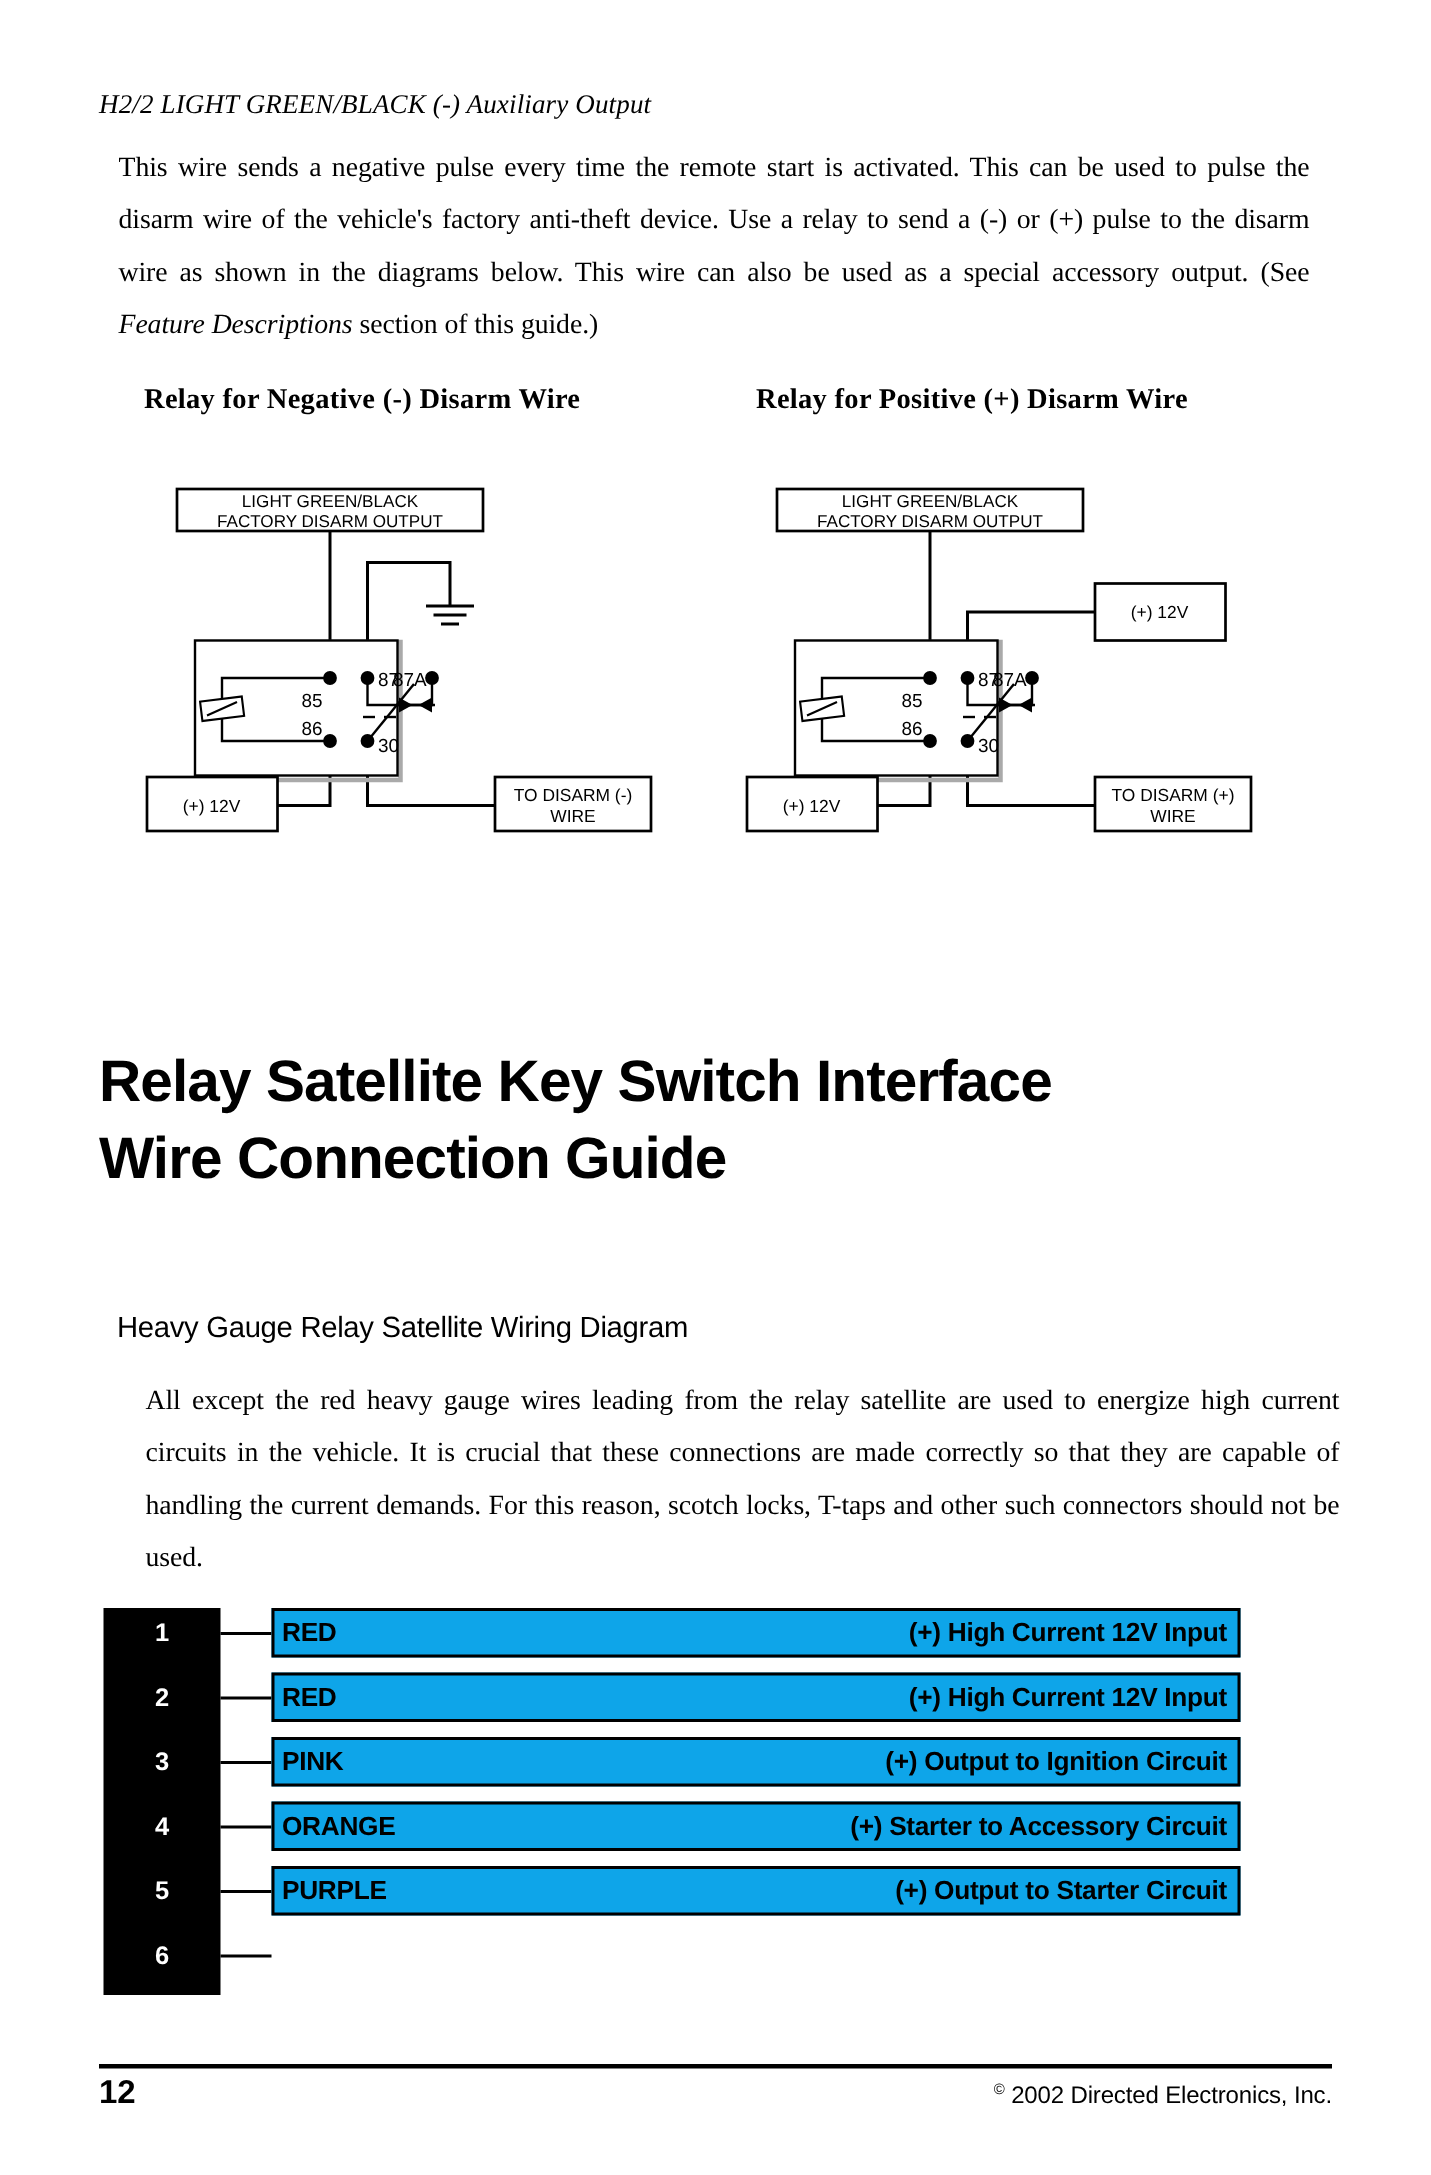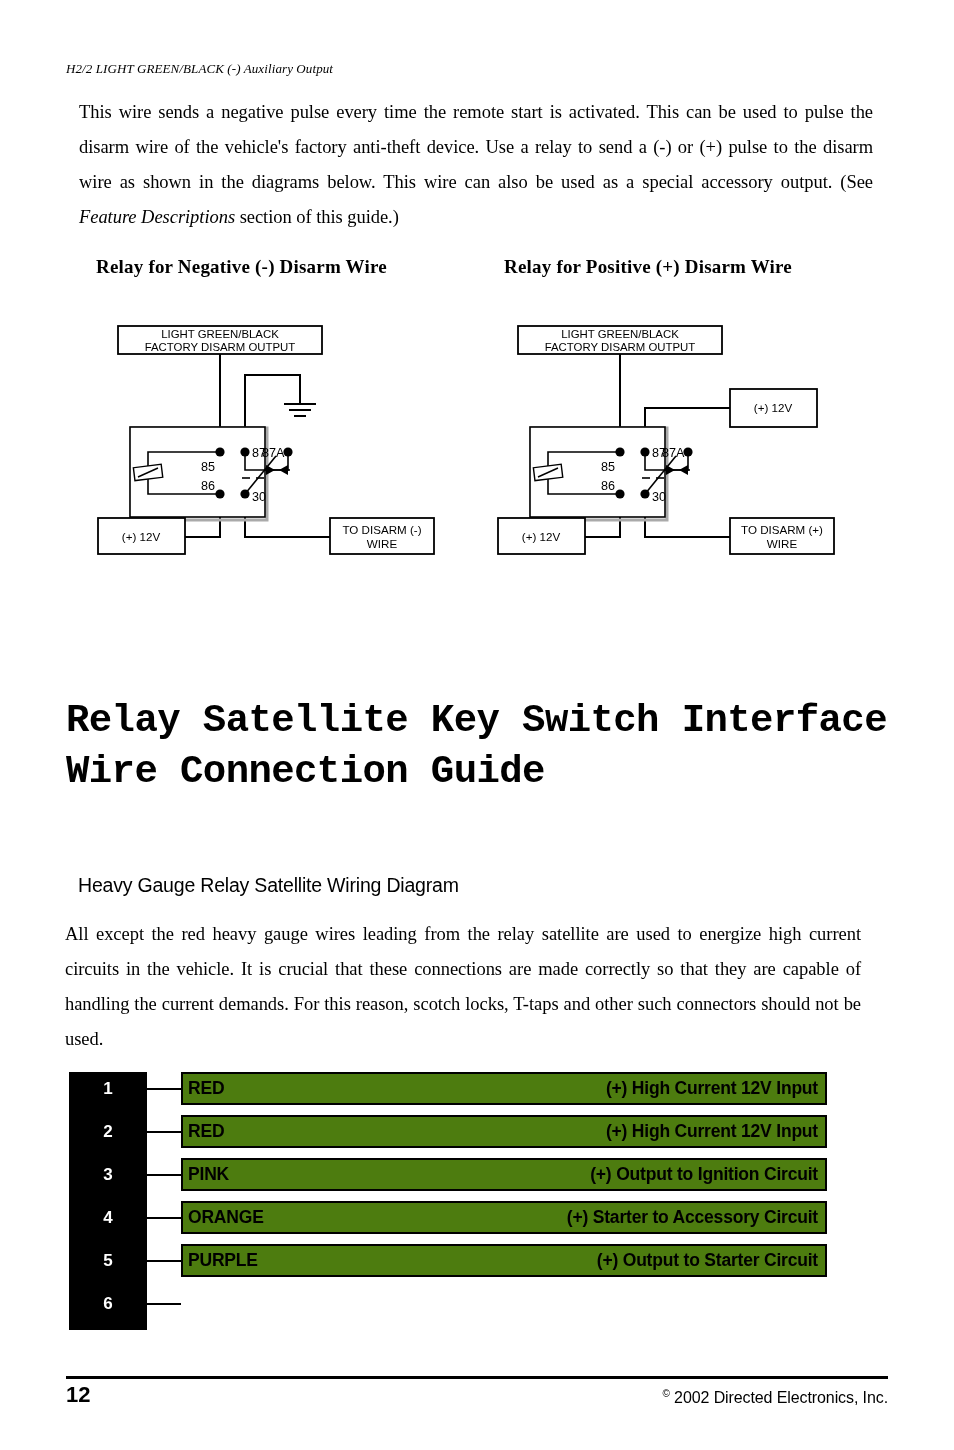--- a/index.html
+++ b/index.html
@@ -27,21 +27,21 @@
   
   .sec-top {
     position: absolute;
     left: 66px;
     top: 56px;
     width: 820px;
   }
   .h2-title {
     font-family: "Liberation Serif", "DejaVu Serif", serif;
     font-style: italic;
-    font-size: 13px;
+    font-size: 18px;
     line-height: 26px;
     letter-spacing: 0.1px;
     margin: 0 0 8px 0;
     font-weight: normal;
   }
   .body-para {
     font-family: "Liberation Serif", "DejaVu Serif", serif;
     font-size: 18.5px;
     line-height: 35px;
     margin: 13px;
@@ -104,21 +104,21 @@
     font-size: 12.6px;
     fill: #000;
   }
 
   
   .big-title {
     position: absolute;
     left: 66px;
     top: 696px;
     width: 840px;
-    font-family: Liberation Mono, monospace;
+    font-family: Liberation Sans, sans-serif;
     font-weight: bold;
     font-size: 39px;
     line-height: 51px;
     letter-spacing: -0.6px;
     margin: 0;
   }
 
   
   .sub-head {
     position: absolute;
@@ -127,21 +127,21 @@
     width: 840px;
     font-family: "Liberation Sans", "DejaVu Sans", sans-serif;
     font-weight: normal;
     font-size: 19.5px;
     letter-spacing: -0.2px;
     margin: 12px;
   }
 
   .sec-mid {
     position: absolute;
-    left: 52px;
+    left: 84px;
     top: 904px;
     width: 822px;
   }
 
   
   .wire-table {
     position: absolute;
     left: 69px;
     top: 1072px;
     width: 760px;
@@ -190,21 +190,21 @@
     background: #000000;
   }
   .wire-box {
     position: absolute;
     left: 112px;
     top: 0;
     width: 646px;
     height: 33px;
     border: 2px solid #000000;
     box-sizing: border-box;
-    background: #4d7c0f;
+    background: #0ea5e9;
   }
   .wire-color {
     position: absolute;
     left: 5px;
     top: 0;
     height: 29px;
     line-height: 29px;
     font-family: "Liberation Sans", "DejaVu Sans", sans-serif;
     font-weight: bold;
     font-size: 17.5px;

